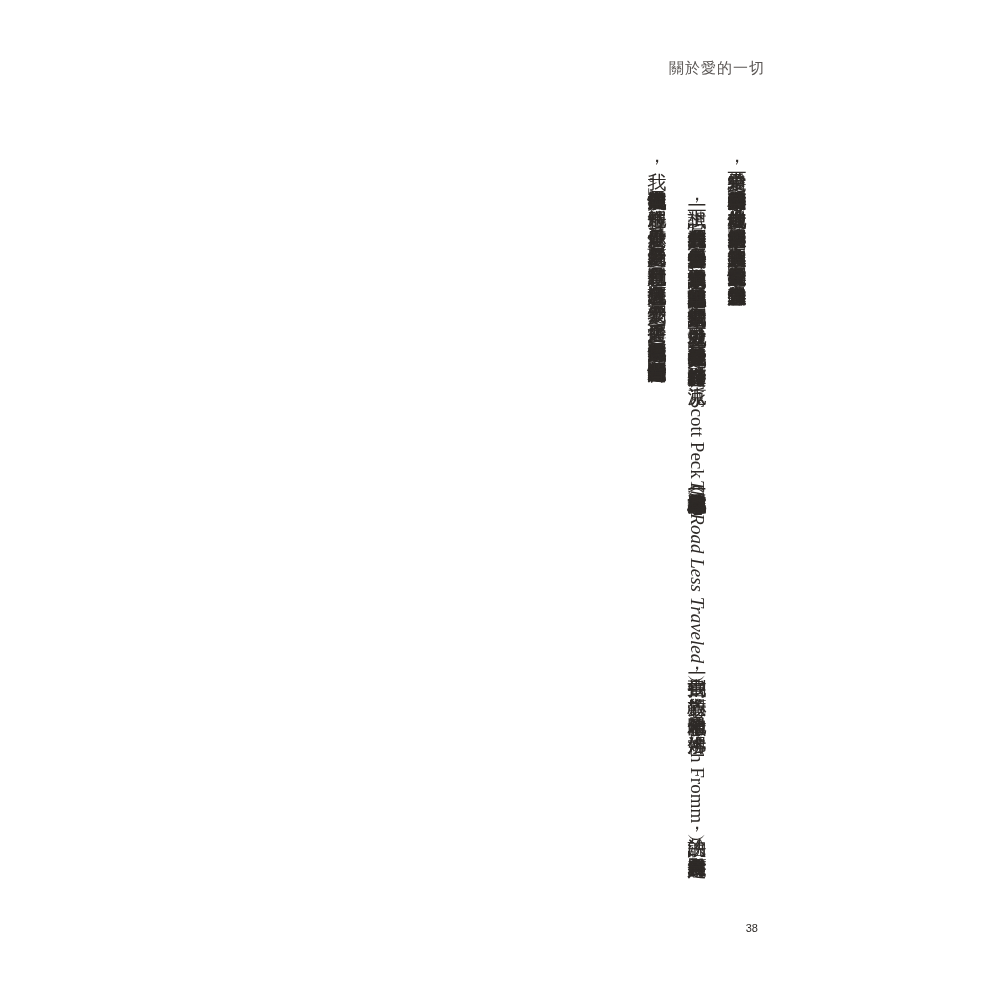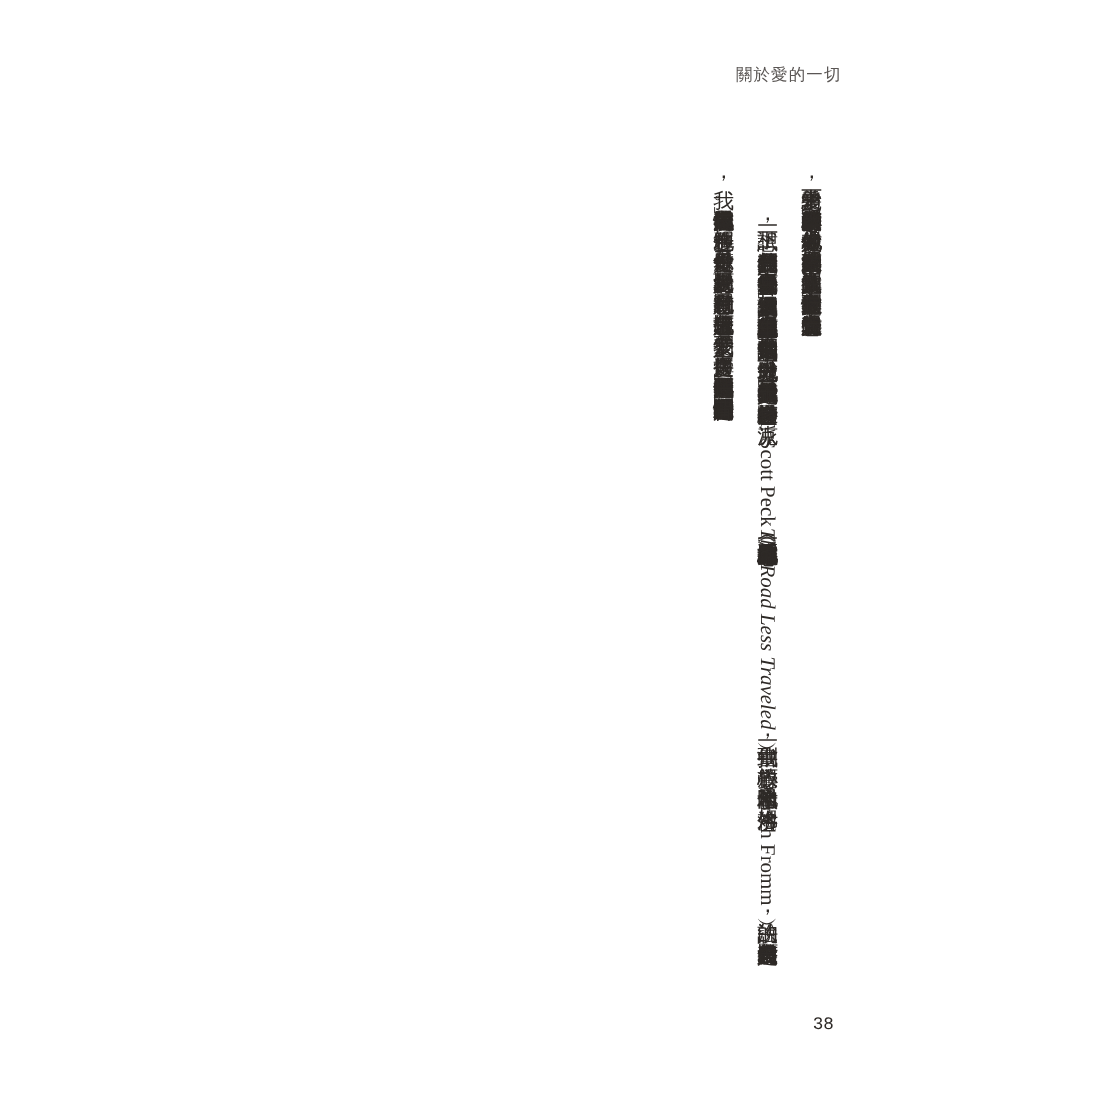--- a/index.html
+++ b/index.html
@@ -46,22 +46,22 @@
   .text-block p.indent {
     text-indent: 2em;
   }
   .book-title-en {
     font-style: italic;
   }
   .page-number {
     position: absolute;
     top: 922px;
     right: 242px;
-    font-family: Liberation Mono, monospace;
-    font-size: 16px;
+    font-family: Liberation Sans, sans-serif;
+    font-size: 11px;
     color: var(--text-color, #2e2a27);
   }
 </style>
 </head>
 <body>
 
 <div class="page">
 
   <div class="running-header">關於愛的一切</div>
 

